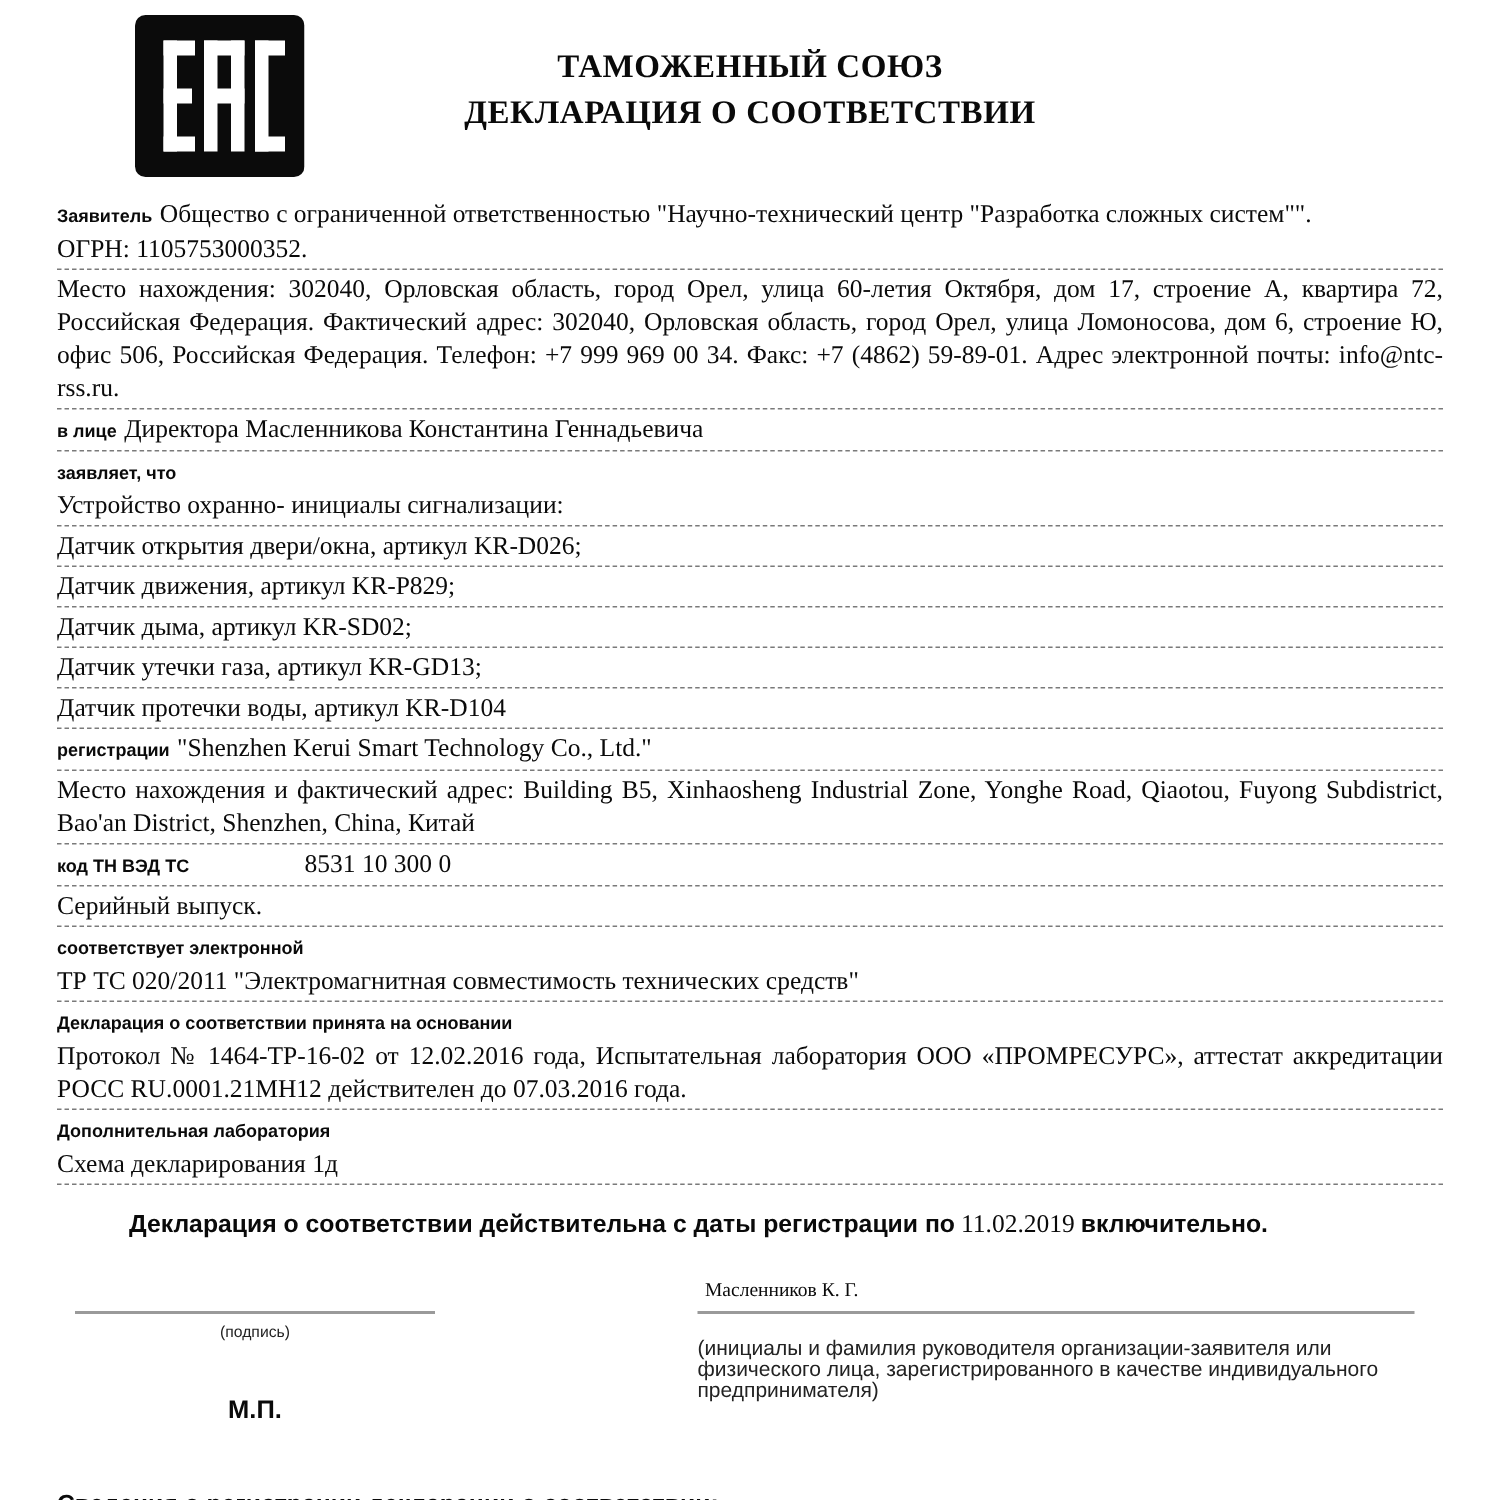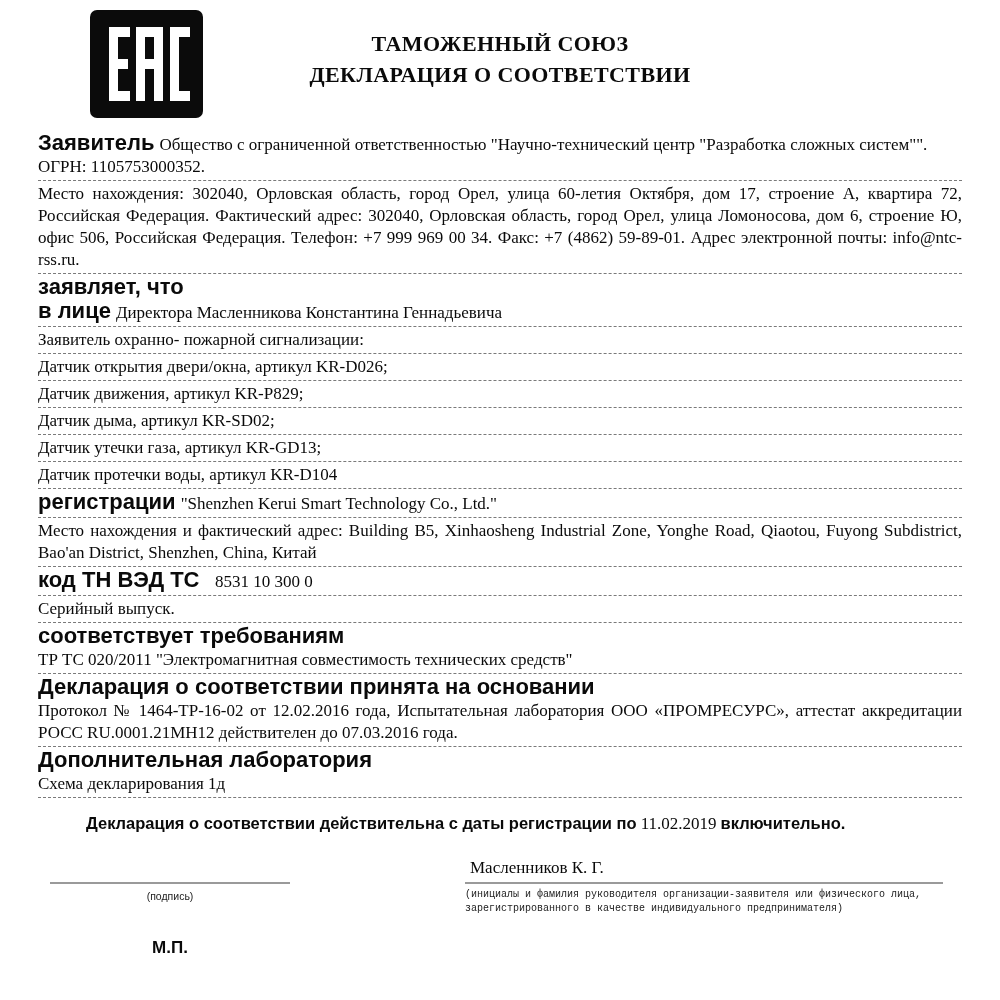--- a/index.html
+++ b/index.html
@@ -9,35 +9,35 @@
 
   
   .header { position:relative; height:124px; }
   .logo { position:absolute; left:52px; top:2px; width:113px; height:108px; }
   .titles { text-align:center; padding-top:20px; font-weight:bold; font-size:22px; line-height:31px; letter-spacing:.4px; font-family:"Liberation Serif", serif; }
 
   
   .row { font-size:17px; line-height:22px; }
   .dash { border-bottom:1px dashed #7a7a7a; padding-bottom:2px; margin-bottom:2px; }
   .just { text-align:justify; }
-  .lbl { font-family:"Liberation Sans", sans-serif; font-weight:bold; font-size:22px; margin-right:5px; }
+  .lbl { font-family:"Liberation Sans", sans-serif; font-weight:bold; font-size:12px; margin-right:5px; }
   .serif { font-family:"Liberation Serif", serif; }
-  .tnved-lbl { display:inline-block; width:165px; margin-right:12px; }
+  .tnved-lbl { display:inline-block; width:165px; margin-right:0; }
   .validity { margin-top:16px; font-family:"Liberation Sans", sans-serif; font-weight:bold; font-size:16.5px;margin-left:48px; }
   .validity .date { font-family:"Liberation Serif", serif; font-weight:normal; font-size:17px; margin:0 4px; }
 
   
   .sig { display:flex; margin-top:24px; }
   .sig-left { width:300px; margin-left:12px; }
   .sig-right { width:478px; margin-left:115px; }
-  .sig-name { font-size:17px; line-height:20px; padding-left:5px; height:24px; }
+  .sig-name { font-size:13px; line-height:20px; padding-left:5px; height:24px; }
   .sig-line { border-bottom:2px solid #9a9a9a; height:0; }
   .sig-left .sig-line { margin-top:24px; width:240px; }
   .sig-cap { font-family:"Liberation Sans", sans-serif; font-size:10.5px; color:#222; text-align:center; width:240px; padding-top:6px; }
-  .sig-cap2 { font-family:Liberation Mono, monospace; font-size:10px; color:#222; line-height:14px; padding-top:4px; }
+  .sig-cap2 { font-family:Liberation Sans, sans-serif; font-size:14px; color:#222; line-height:14px; padding-top:15px; }
   .mp { font-family:"Liberation Sans", sans-serif; font-weight:bold; font-size:17px; width:240px; text-align:center; margin-top:36px; }
 
   
   .reg { margin-top:44px; }
   .reg-head { font-family:"Liberation Sans", sans-serif; font-weight:bold; font-size:16.5px; margin-bottom:16px; }
 </style>
 </head>
 <body>
 
 <div class="page">
@@ -66,40 +66,40 @@
     </div>
   </div>
 
   <div class="row dash">
     <div><span class="lbl">Заявитель</span><span class="serif">Общество с ограниченной ответственностью "Научно-технический центр "Разработка сложных систем"".</span></div>
     <div>ОГРН: 1105753000352.</div>
   </div>
 
   <div class="row dash just">Место нахождения: 302040, Орловская область, город Орел, улица 60-летия Октября, дом 17, строение А, квартира 72, Российская Федерация. Фактический адрес: 302040, Орловская область, город Орел, улица Ломоносова, дом 6, строение Ю, офис 506, Российская Федерация. Телефон: +7 999 969 00 34. Факс: +7 (4862) 59-89-01. Адрес электронной почты: info@ntc-rss.ru.</div>
 
+  <div class="row dash"><span class="lbl">в лице</span><span class="serif">Директора Масленникова Константина Геннадьевича</span></div>
+
   <div class="row"><span class="lbl">заявляет, что</span></div>
 
-  <div class="row dash"><span class="lbl">в лице</span><span class="serif">Директора Масленникова Константина Геннадьевича</span></div>
-
-  <div class="row dash">Заявитель охранно- пожарной сигнализации:</div>
+  <div class="row dash">Устройство охранно- инициалы сигнализации:</div>
   <div class="row dash">Датчик открытия двери/окна, артикул KR-D026;</div>
   <div class="row dash">Датчик движения, артикул KR-P829;</div>
   <div class="row dash">Датчик дыма, артикул KR-SD02;</div>
   <div class="row dash">Датчик утечки газа, артикул KR-GD13;</div>
   <div class="row dash">Датчик протечки воды, артикул KR-D104</div>
 
   <div class="row dash"><span class="lbl">регистрации</span><span class="serif">"Shenzhen Kerui Smart Technology Co., Ltd."</span></div>
 
   <div class="row dash just">Место нахождения и фактический адрес: Building B5, Xinhaosheng Industrial Zone, Yonghe Road, Qiaotou, Fuyong Subdistrict, Bao'an District, Shenzhen, China, Китай</div>
 
   <div class="row dash"><span class="lbl tnved-lbl">код ТН ВЭД ТС</span><span class="serif">8531 10 300 0</span></div>
 
   <div class="row dash">Серийный выпуск.</div>
 
-  <div class="row"><span class="lbl">соответствует требованиям</span></div>
+  <div class="row"><span class="lbl">соответствует электронной</span></div>
   <div class="row dash">ТР ТС 020/2011 "Электромагнитная совместимость технических средств"</div>
 
   <div class="row"><span class="lbl">Декларация о соответствии принята на основании</span></div>
   <div class="row dash just">Протокол № 1464-ТР-16-02 от 12.02.2016 года, Испытательная лаборатория ООО «ПРОМРЕСУРС», аттестат аккредитации РОСС RU.0001.21МН12 действителен до 07.03.2016 года.</div>
 
   <div class="row"><span class="lbl">Дополнительная лаборатория</span></div>
   <div class="row dash">Схема декларирования 1д</div>
 
   <div class="validity"><span>Декларация о соответствии действительна с даты регистрации по</span><span class="date">11.02.2019</span><span>включительно.</span></div>
 

